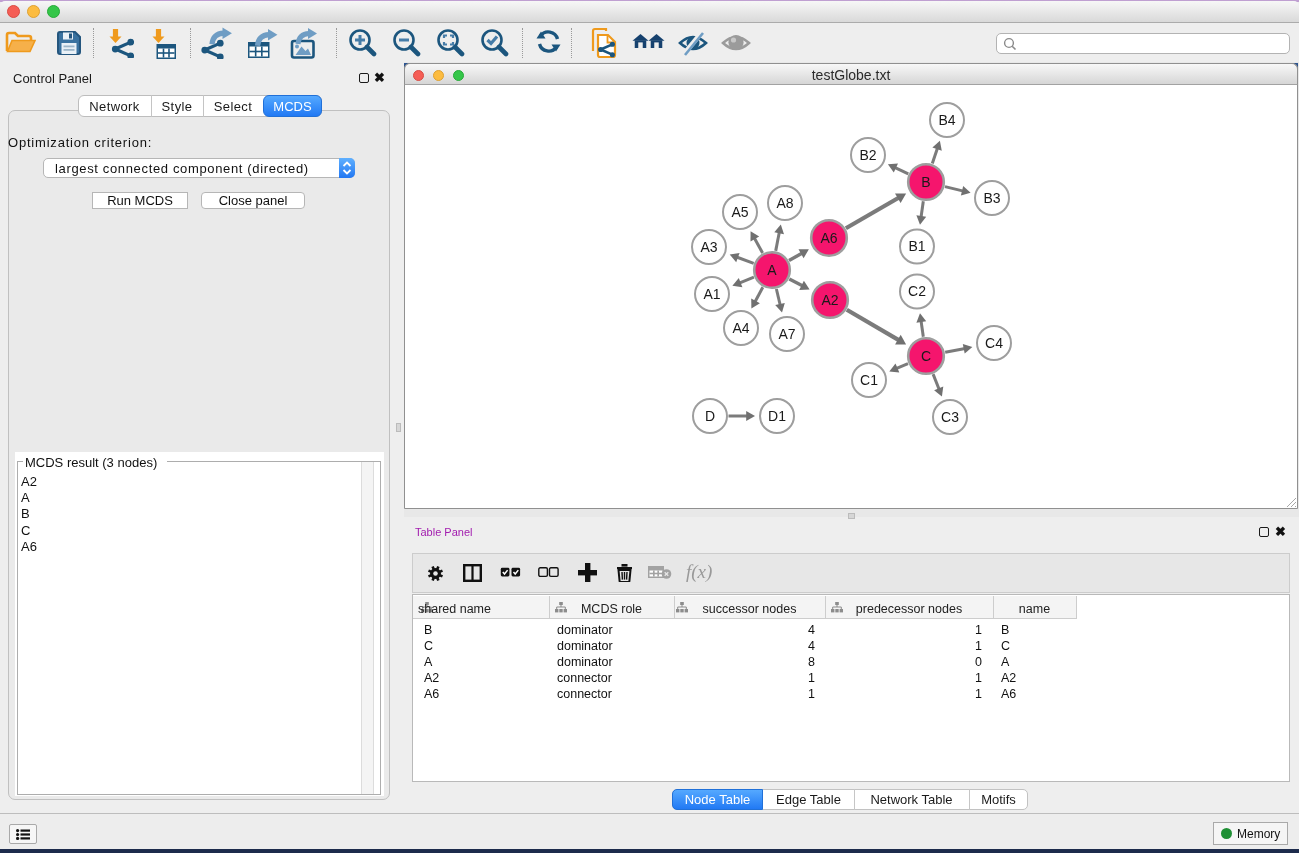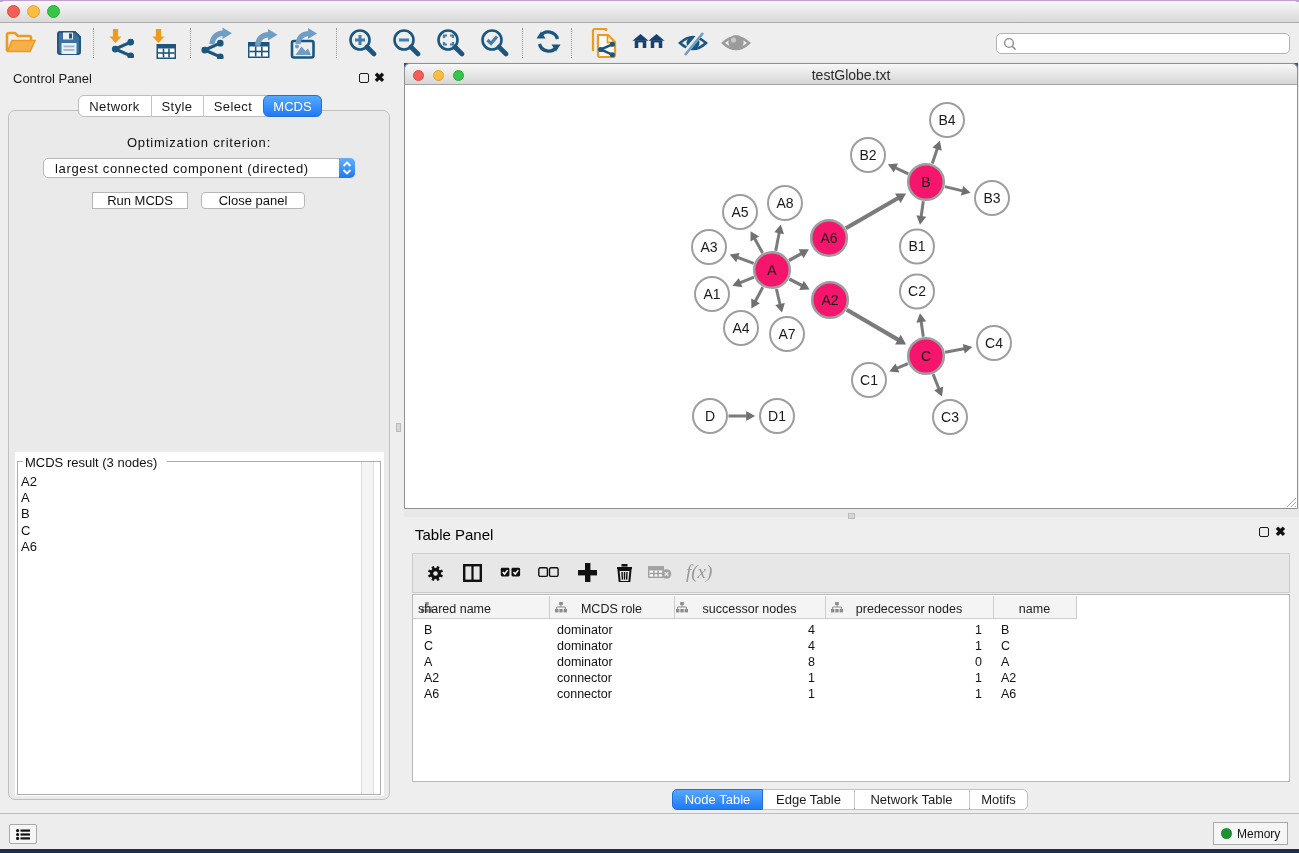--- a/index.html
+++ b/index.html
@@ -145,21 +145,21 @@
 
 <div class="abs" style="left:78px;top:95px;width:244px;height:22px;background:#fff;border:1px solid #bdbdbd;border-radius:6px"></div>
 <div class="abs" style="left:263px;top:95px;width:59px;height:22px;background:linear-gradient(#55a9ff,#2179f4);border:1px solid #2070d8;border-radius:6px"></div>
 <div class="abs" style="left:151px;top:95px;height:22px;border-left:1px solid #c4c4c4"></div>
 <div class="abs" style="left:203px;top:95px;height:22px;border-left:1px solid #c4c4c4"></div>
 <div class="abs" style="left:78px;top:99px;width:73px;text-align:center;font-size:13px;letter-spacing:0.4px;color:#1a1a1a">Network</div>
 <div class="abs" style="left:151px;top:99px;width:52px;text-align:center;font-size:13px;letter-spacing:0.4px;color:#1a1a1a">Style</div>
 <div class="abs" style="left:203px;top:99px;width:60px;text-align:center;font-size:13px;letter-spacing:0.4px;color:#1a1a1a">Select</div>
 <div class="abs" style="left:263px;top:99px;width:59px;text-align:center;font-size:13px;color:#fff">MCDS</div>
 
-<div class="abs" style="left:8px;top:135px;width:382px;text-align:center;font-size:13px;letter-spacing:0.8px;color:#111">Optimization criterion:</div>
+<div class="abs" style="left:8px;top:135px;width:382px;font-size:13px;letter-spacing:0.8px;color:#111">Optimization criterion:</div>
 <div class="abs" style="left:43px;top:158px;width:312px;height:20px;background:#fff;border:1px solid #b6b6b6;border-radius:5px"></div>
 <div class="abs" style="left:339px;top:158px;width:16px;height:20px;background:linear-gradient(#5fb0ff,#2277f2);border-radius:0 5px 5px 0"></div>
 <svg class="abs" style="left:342px;top:161px" width="10" height="14" viewBox="0 0 10 14">
       <path d="M1.5 5 L5 1.5 L8.5 5" stroke="#fff" stroke-width="1.8" fill="none"></path>
       <path d="M1.5 9 L5 12.5 L8.5 9" stroke="#fff" stroke-width="1.8" fill="none"></path>
     </svg>
 <div class="abs" style="left:55px;top:161px;font-size:13px;letter-spacing:0.65px;color:#111">largest connected component (directed)</div>
 <div class="abs" style="left:92px;top:192px;width:96px;height:17px;background:#fff;border:1px solid #b6b6b6;border-radius:0;text-align:center;font-size:13px;color:#111;line-height:15px">Run MCDS</div>
 <div class="abs" style="left:201px;top:192px;width:104px;height:17px;background:#fff;border:1px solid #b6b6b6;border-radius:4px;text-align:center;font-size:13px;color:#111;line-height:15px">Close panel</div>
 
@@ -263,21 +263,21 @@
       <text x="545" y="335.8" text-anchor="middle" font-size="14" fill="#1a1a1a">C3</text>
       <circle cx="305" cy="330" r="17" fill="#ffffff" stroke="#9e9e9e" stroke-width="2"></circle>
       <text x="305" y="334.8" text-anchor="middle" font-size="14" fill="#1a1a1a">D</text>
       <circle cx="372" cy="330" r="17" fill="#ffffff" stroke="#9e9e9e" stroke-width="2"></circle>
       <text x="372" y="334.8" text-anchor="middle" font-size="14" fill="#1a1a1a">D1</text>
     </svg>
 
 <div class="abs" style="left:396px;top:423px;width:5px;height:9px;background:#d6d6d6;border:1px solid #bbb"></div>
 <div class="abs" style="left:848px;top:513px;width:7px;height:6px;background:#d6d6d6;border:1px solid #bbb"></div>
 
-<div class="abs" style="left:415px;top:526px;font-size:15px;color:#000000">Table Panel</div>
+<div class="abs" style="left:415px;top:526px;font-size:11px;color:#a21caf">Table Panel</div>
 <div class="abs" style="left:1259px;top:527px;width:10px;height:10px;border:1.6px solid #1a1a1a;border-radius:2px"></div>
 <div class="abs" style="left:1275px;top:524px;font-size:13px;font-weight:bold;color:#111">✖</div>
 <div class="abs" style="left:412px;top:553px;width:878px;height:40px;background:#e7e7e7;border:1px solid #cccccc"></div>
 <svg style="position:absolute;left:427px;top:565px" width="17" height="17" viewBox="0 0 17 17">
       <line x1="8.5" y1="8.5" x2="15.5" y2="11.4" stroke="#111" stroke-width="2.6"></line>
       <line x1="8.5" y1="8.5" x2="11.4" y2="15.5" stroke="#111" stroke-width="2.6"></line>
       <line x1="8.5" y1="8.5" x2="5.6" y2="15.5" stroke="#111" stroke-width="2.6"></line>
       <line x1="8.5" y1="8.5" x2="1.5" y2="11.4" stroke="#111" stroke-width="2.6"></line>
       <line x1="8.5" y1="8.5" x2="1.5" y2="5.6" stroke="#111" stroke-width="2.6"></line>
       <line x1="8.5" y1="8.5" x2="5.6" y2="1.5" stroke="#111" stroke-width="2.6"></line>

